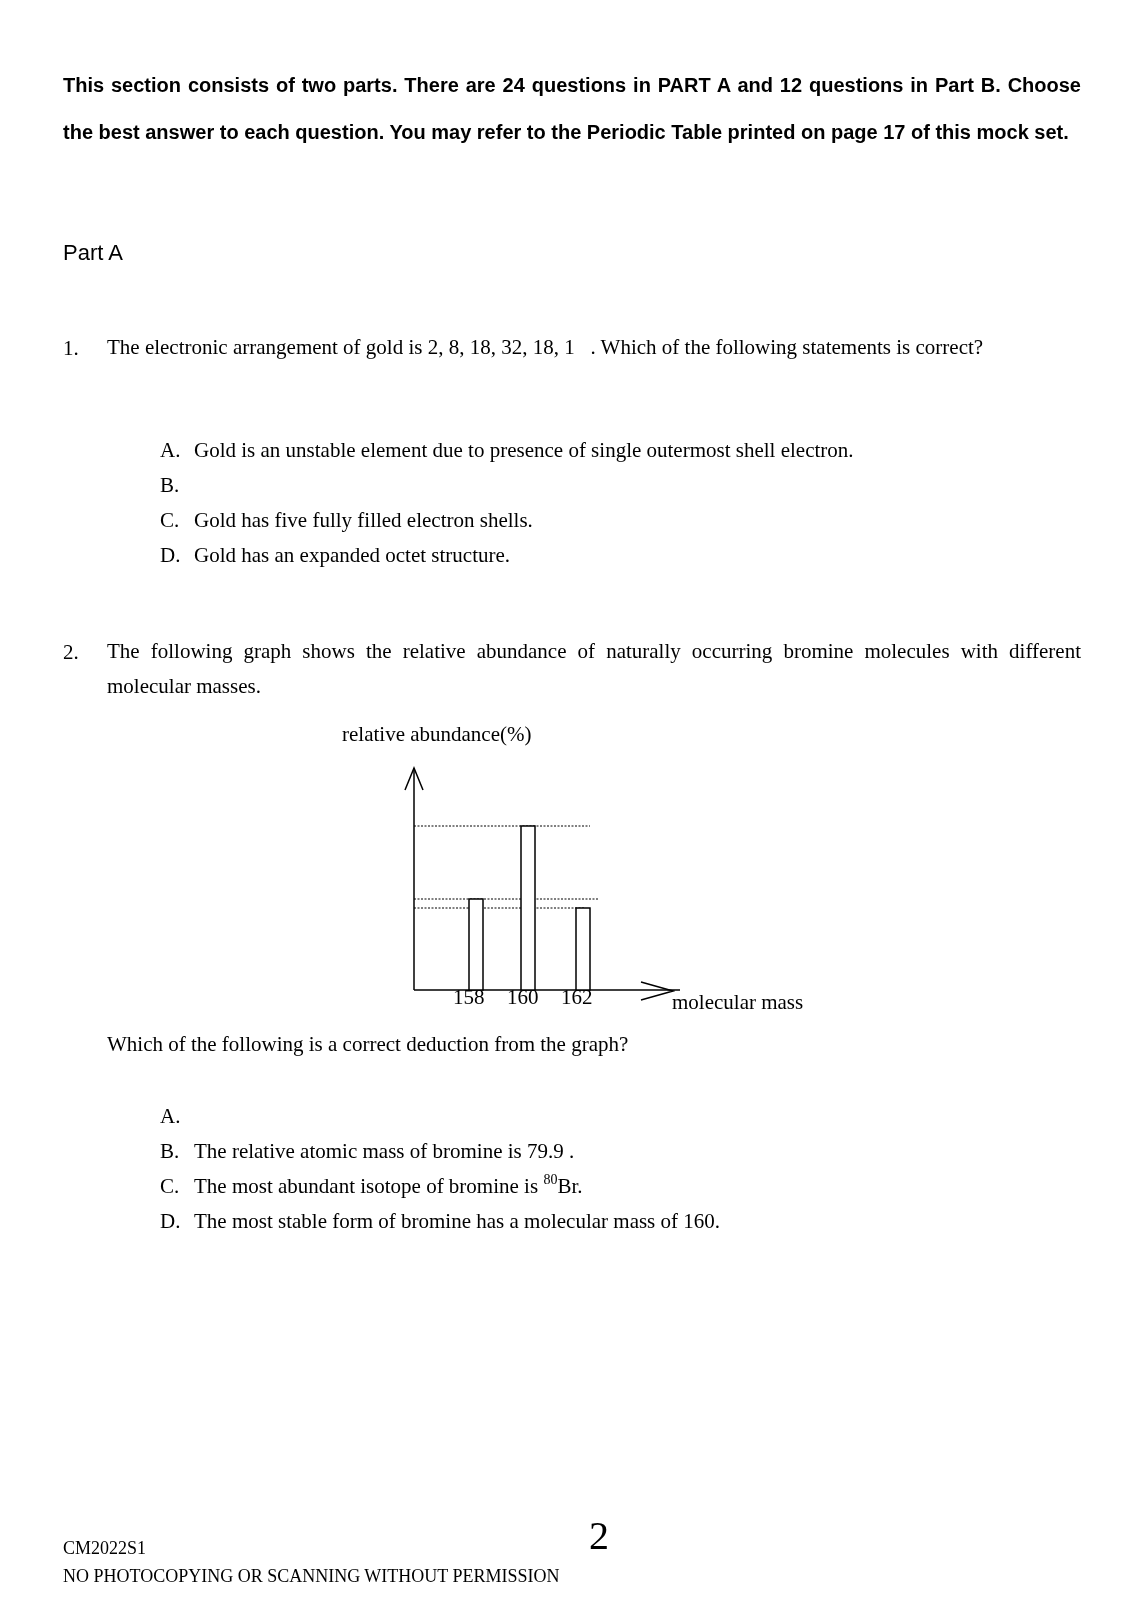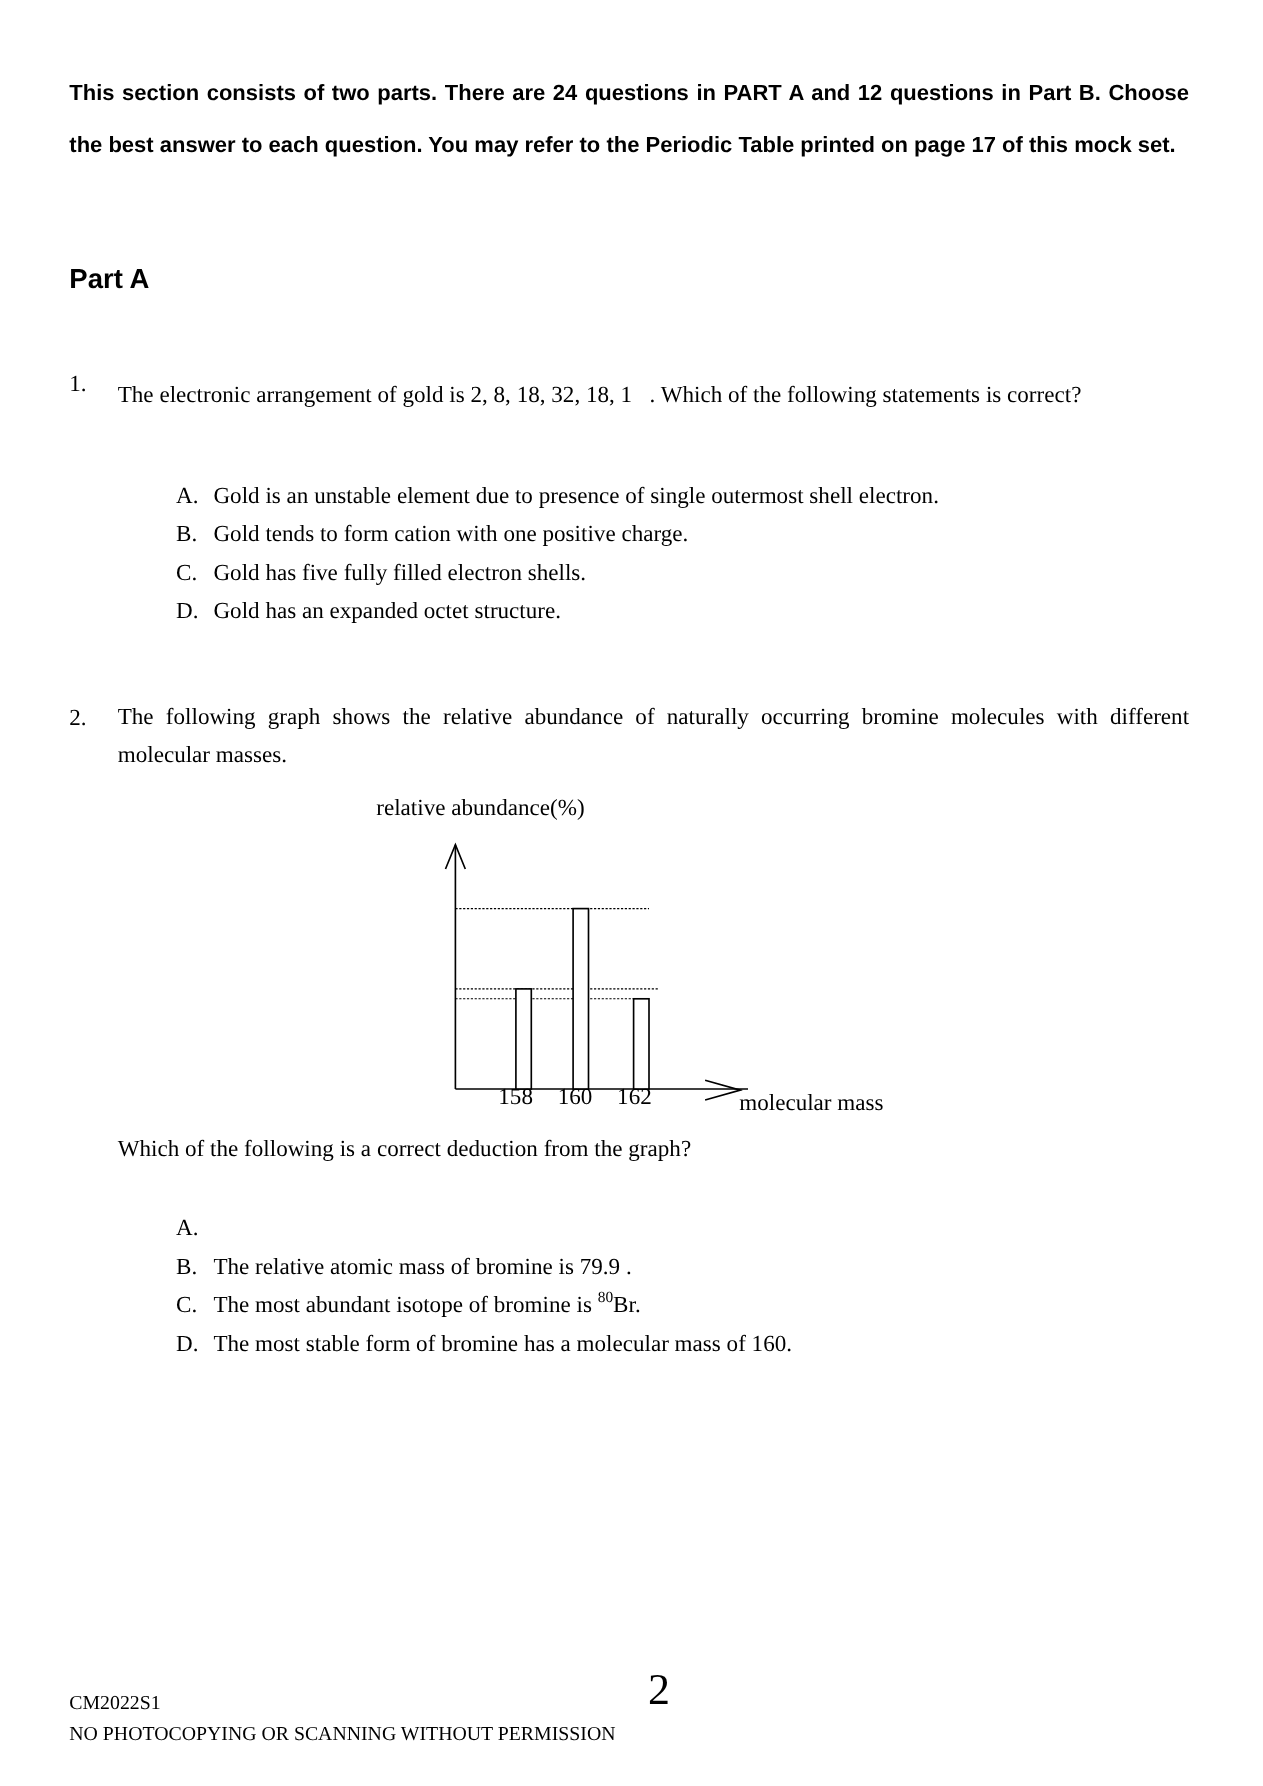--- a/index.html
+++ b/index.html
@@ -2,52 +2,51 @@
 <html><head>
 <meta charset="utf-8">
 <style>
   html, body { margin: 0; padding: 0; background: #ffffff; }
   body { width: 1148px; height: 1624px; position: relative; overflow: hidden; color: #000; }
   .sans { font-family: "Liberation Sans", sans-serif; }
   .serif { font-family: "Liberation Serif", serif; }
   .abs { position: absolute; }
 
   .intro { left: 63px; top: 62px; width: 1018px; font-weight: bold; font-size: 20px; line-height: 46.5px; text-align: justify; text-align-last: left; }
-  .part-title { left: 63px; top: 240px; font-weight: bold; font-size: 25px; }
+  .part-title { left: 63px; top: 240px; font-weight: normal; font-size: 22px; }
 
   .q-num { font-size: 21px; }
   .q-text { font-size: 21px; line-height: 35px; text-align: justify; text-align-last: left; }
   .opt { font-size: 21px; line-height: 35px; height: 35px; }
   .opt-letter { position: absolute; left: 0; }
   .opt-text { position: absolute; left: 34px; white-space: nowrap; }
   sup { font-size: 14px; vertical-align: 0; position: relative; top: -9px; }
 
   .chart-label { font-size: 21px; white-space: nowrap; }
   .footer-code { left: 63px; top: 1538px; font-size: 18px; text-align: right; }
   .footer-note { left: 63px; top: 1566px; font-size: 18px; }
   .page-num { left: 589px; top: 1512px; font-size: 40px; }
 </style>
 </head>
 <body>
 
 <div class="abs intro sans">This section consists of two parts. There are 24 questions in PART A and 12 questions in Part B. Choose the best answer to each question. You may refer to the Periodic Table printed on page 17 of this mock set.</div>
 <div class="abs part-title sans">Part A</div>
 
 <div class="abs q-num serif" style="left:63px; top:336px;">1.</div>
-<div class="abs q-text serif" style="left:107px; top:341px; width:974px;">
+<div class="abs q-text serif" style="left:107px; top:330px; width:974px;">
   <span>The electronic arrangement of gold is 2, 8, 18, 32, 18, 1</span>&nbsp;&nbsp;<span> . Which of the following statements is correct?</span>
 </div>
 <div class="abs" style="left:160px; top:433px; width:900px;">
   <div class="opt serif" style="position:relative;">
     <span class="opt-letter">A.</span>
     <span class="opt-text">Gold is an unstable element due to presence of single outermost shell electron.</span>
   </div>
   <div class="opt serif" style="position:relative;">
     <span class="opt-letter">B.</span>
-    <span class="opt-text">Gold tends to form cation with one positive charge.</span>
   </div>
   <div class="opt serif" style="position:relative;">
     <span class="opt-letter">C.</span>
     <span class="opt-text">Gold has five fully filled electron shells.</span>
   </div>
   <div class="opt serif" style="position:relative;">
     <span class="opt-letter">D.</span>
     <span class="opt-text">Gold has an expanded octet structure.</span>
   </div>
 </div>

